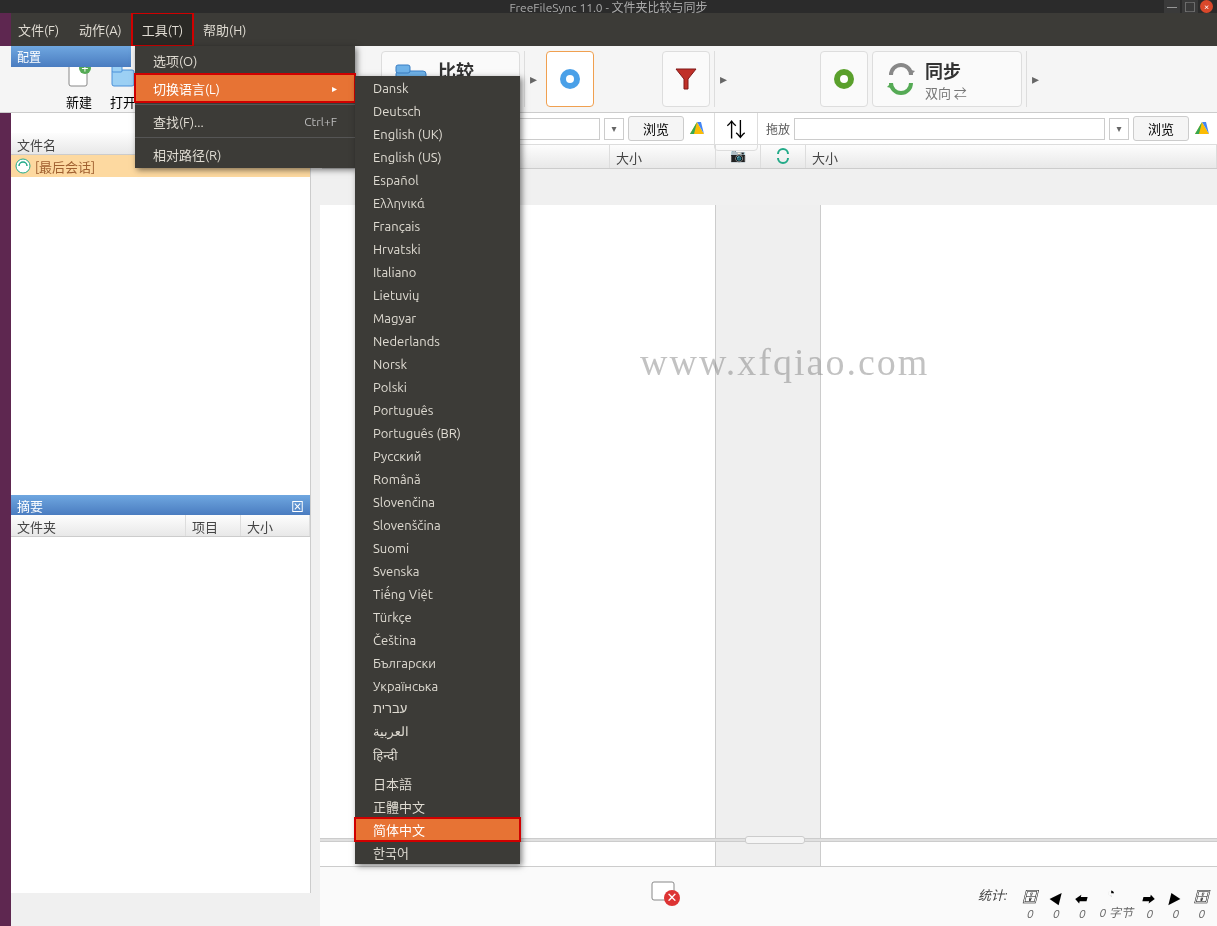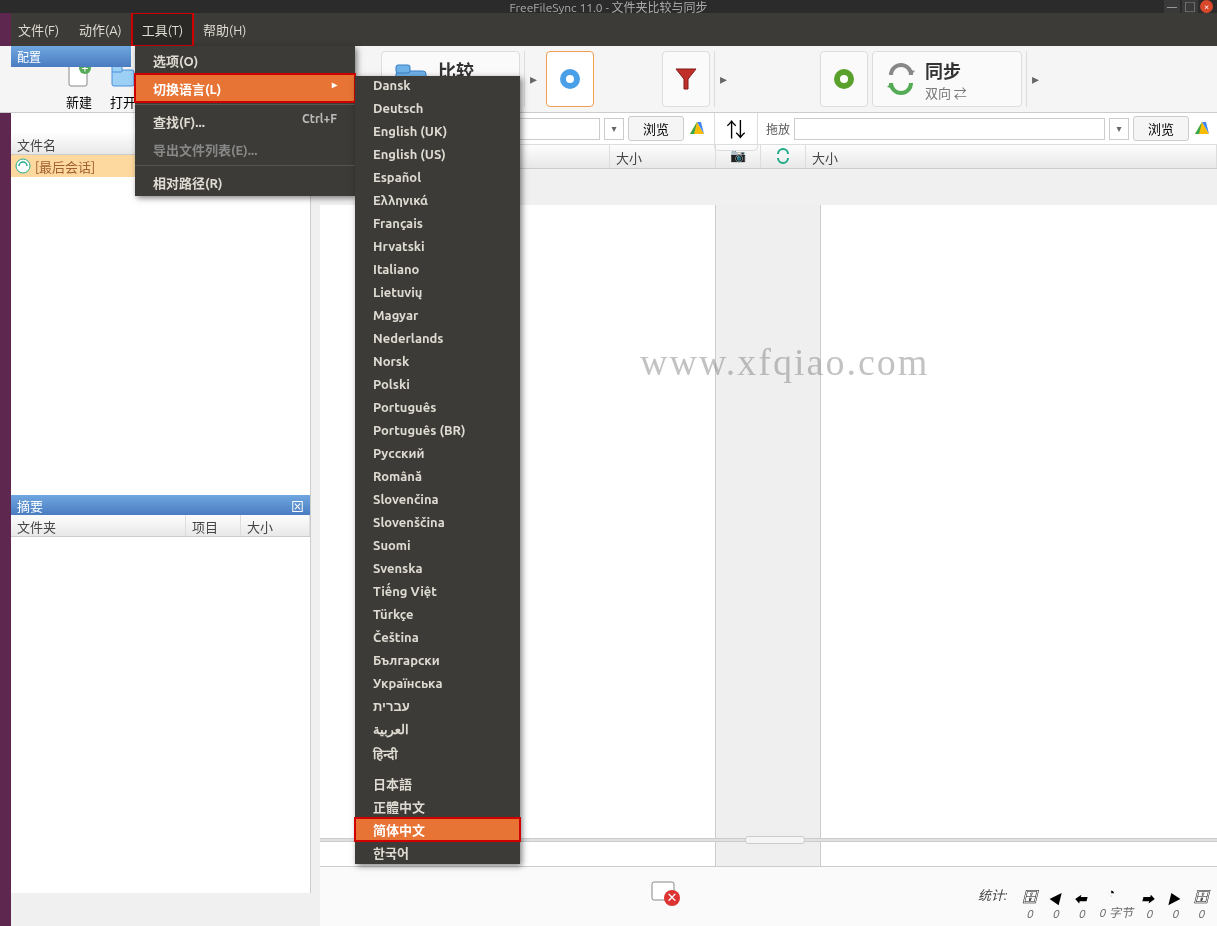--- a/index.html
+++ b/index.html
@@ -59,21 +59,21 @@
 .leftpanel .sumcols div { border-right: 1px solid #ddd; padding: 2px 6px; color:#444; }
 .leftpanel .sumbody { background: #fff; height: 330px; }
 
 .mainarea { position: absolute; left: 320px; top: 205px; right: 0; bottom: 60px; background: #fff; }
 .midsplit { position: absolute; left: 395px; top: 0; width: 106px; height: 100%; background: #efefef; border-left: 1px solid #ccc; border-right: 1px solid #ccc; display:flex; justify-content:space-around; align-items:flex-start; padding-top:2px; }
 
 .watermark { position: absolute; left: 640px; top: 340px; font-size: 38px; color: rgba(120,120,120,0.45); font-family: Georgia, serif; letter-spacing: 2px; text-align: center; }
 
 
 .dropdown { position: absolute; background: #3c3b37; color: #dfdbd2; box-shadow: 2px 2px 6px rgba(0,0,0,0.5); z-index: 100; }
-.dropdown .ditem { display: flex; justify-content: space-between; padding: 5px 18px; height: 28px; font-weight: bold; }
+.dropdown .ditem { display: flex; justify-content: space-between; align-items: center; padding: 5px 18px; height: 28px; }
 .dropdown .ditem.hover { background: #e77334; color: #fff; }
 .dropdown .ditem.disabled { color: #888; }
 .dropdown .ditem .submark { font-size: 10px; margin-left: 20px; }
 .dropdown .ditem.highlight-red { outline: 2px solid #d00000; outline-offset: -1px; }
 .dropdown .sep { height: 1px; background: #555; margin: 2px 0; }
 .dropdown .shortcut { color: #bbb; font-size: 12px; margin-left: 30px; }
 .dropdown.sub { min-width: 145px; }
 .dropdown.sub .ditem { height: 23px; padding: 2px 18px; }
 .dropdown.sub .sep2 { height: 6px; }
 
@@ -286,23 +286,20 @@
     </div>
   <div class="ditem hover highlight-red">
     <span>切换语言(L)</span>
     <span class="submark">▸</span>
   </div>
   <div class="sep"></div>
   <div class="ditem">
     <span>查找(F)...</span>
     <span class="shortcut">Ctrl+F</span>
   </div>
-  <div class="ditem disabled">
-      <span>导出文件列表(E)...</span>
-    </div>
   <div class="sep"></div>
   <div class="ditem">
       <span>相对路径(R)</span>
     </div>
 </div>
 
 <div class="dropdown sub" id="lang-submenu" style="left:355px; top:76px; width:165px;">
     <div class="ditem">
       <span>Dansk</span>
     </div>

